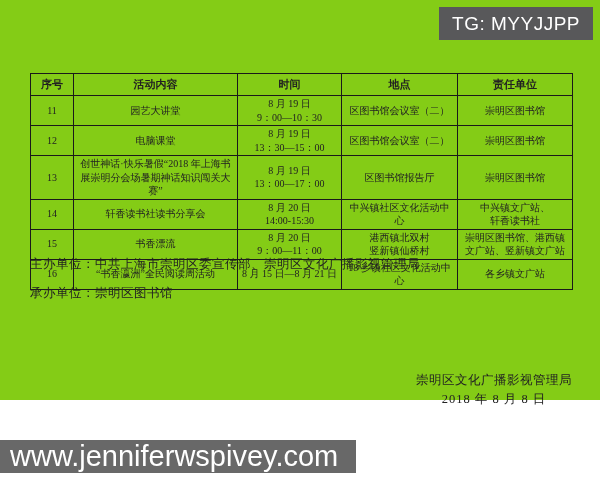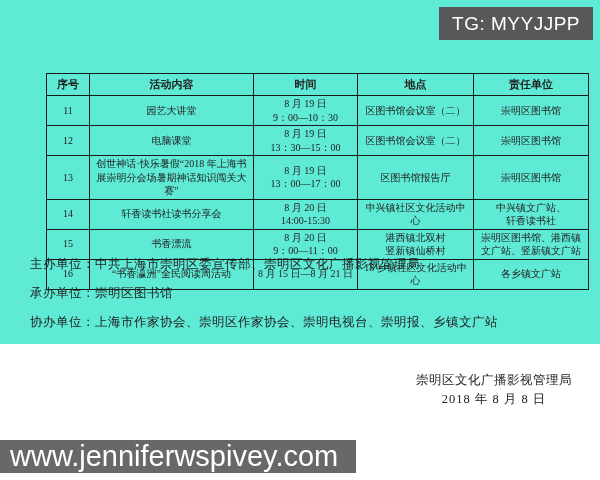--- a/index.html
+++ b/index.html
@@ -4,41 +4,41 @@
 <style>
   * { margin: 0; padding: 0; box-sizing: border-box; }
   html, body { width: 600px; height: 480px; }
   body {
     background: #ffffff;
     font-family: "Liberation Serif", serif;
     color: #222222;
     position: relative;
     overflow: hidden;
   }
-  .page { position: absolute; inset: 0; width: 600px; height: 344px; background: #5eead4; }
+  .page { position: absolute; inset: 0; width: 600px; height: 400px; background: #84cc16; }
 
   
   .tg-badge {
     position: absolute;
     top: 7px;
     right: 7px;
     background: #58585a;
     color: #ffffff;
     font-family: "Liberation Sans", sans-serif;
     font-size: 19px;
     line-height: 33px;
     height: 33px;
     padding: 0 13px;
     letter-spacing: 0.5px;
   }
 
   
   table.schedule {
     position: absolute;
-    left: 46px;
+    left: 30px;
     top: 73px;
     width: 542px;
     border-collapse: collapse;
     table-layout: fixed;
   }
   table.schedule th, table.schedule td {
     border: 1px solid #1a1a1a;
     text-align: center;
     vertical-align: middle;
     font-size: 10px;
@@ -173,21 +173,20 @@
         <td>8 月 15 日—8 月 21 日</td>
         <td>18 乡镇社区文化活动中心</td>
         <td>各乡镇文广站</td>
       </tr>
     </tbody>
   </table>
 
   <div class="org-block">
     <div class="org-line">主办单位：中共上海市崇明区委宣传部、崇明区文化广播影视管理局</div>
     <div class="org-line">承办单位：崇明区图书馆</div>
-    <div class="org-line">协办单位：上海市作家协会、崇明区作家协会、崇明电视台、崇明报、乡镇文广站</div>
   </div>
 
   <div class="signature">
     <div class="sig-name">崇明区文化广播影视管理局</div>
     <div class="sig-date">2018 年 8 月 8 日</div>
   </div>
 
   <div class="watermark">www.jenniferwspivey.com</div>
 
 </div>

